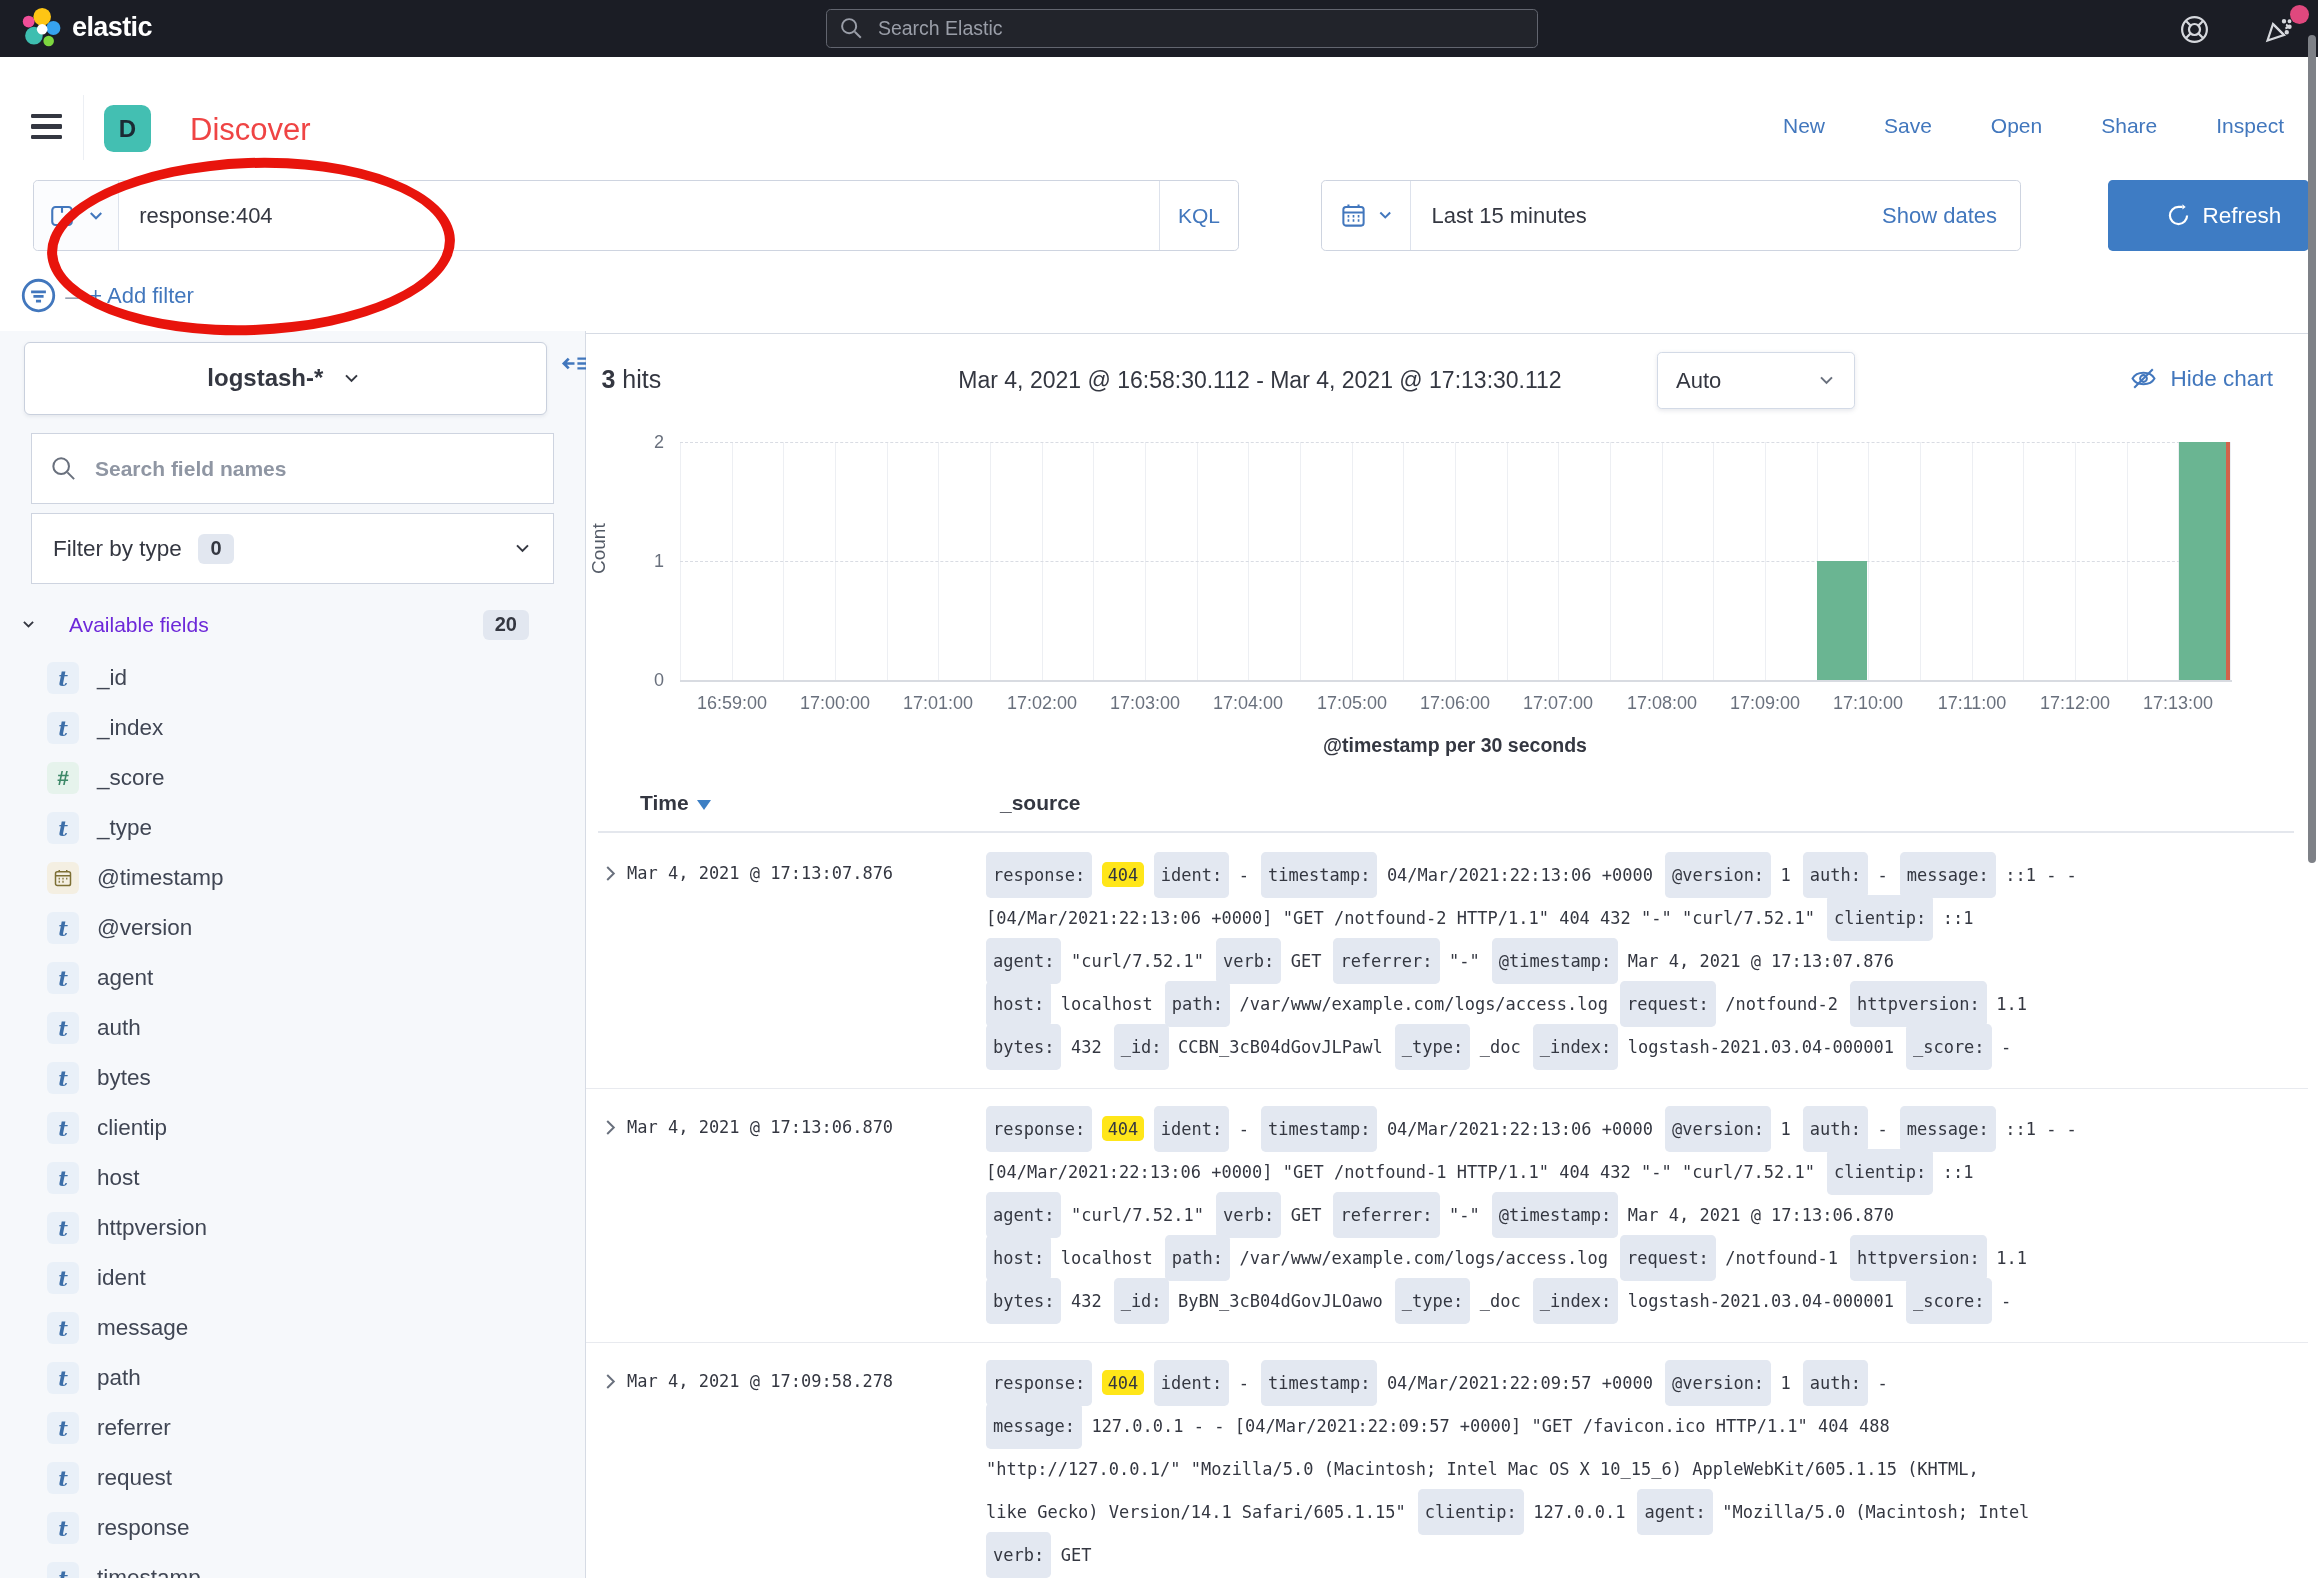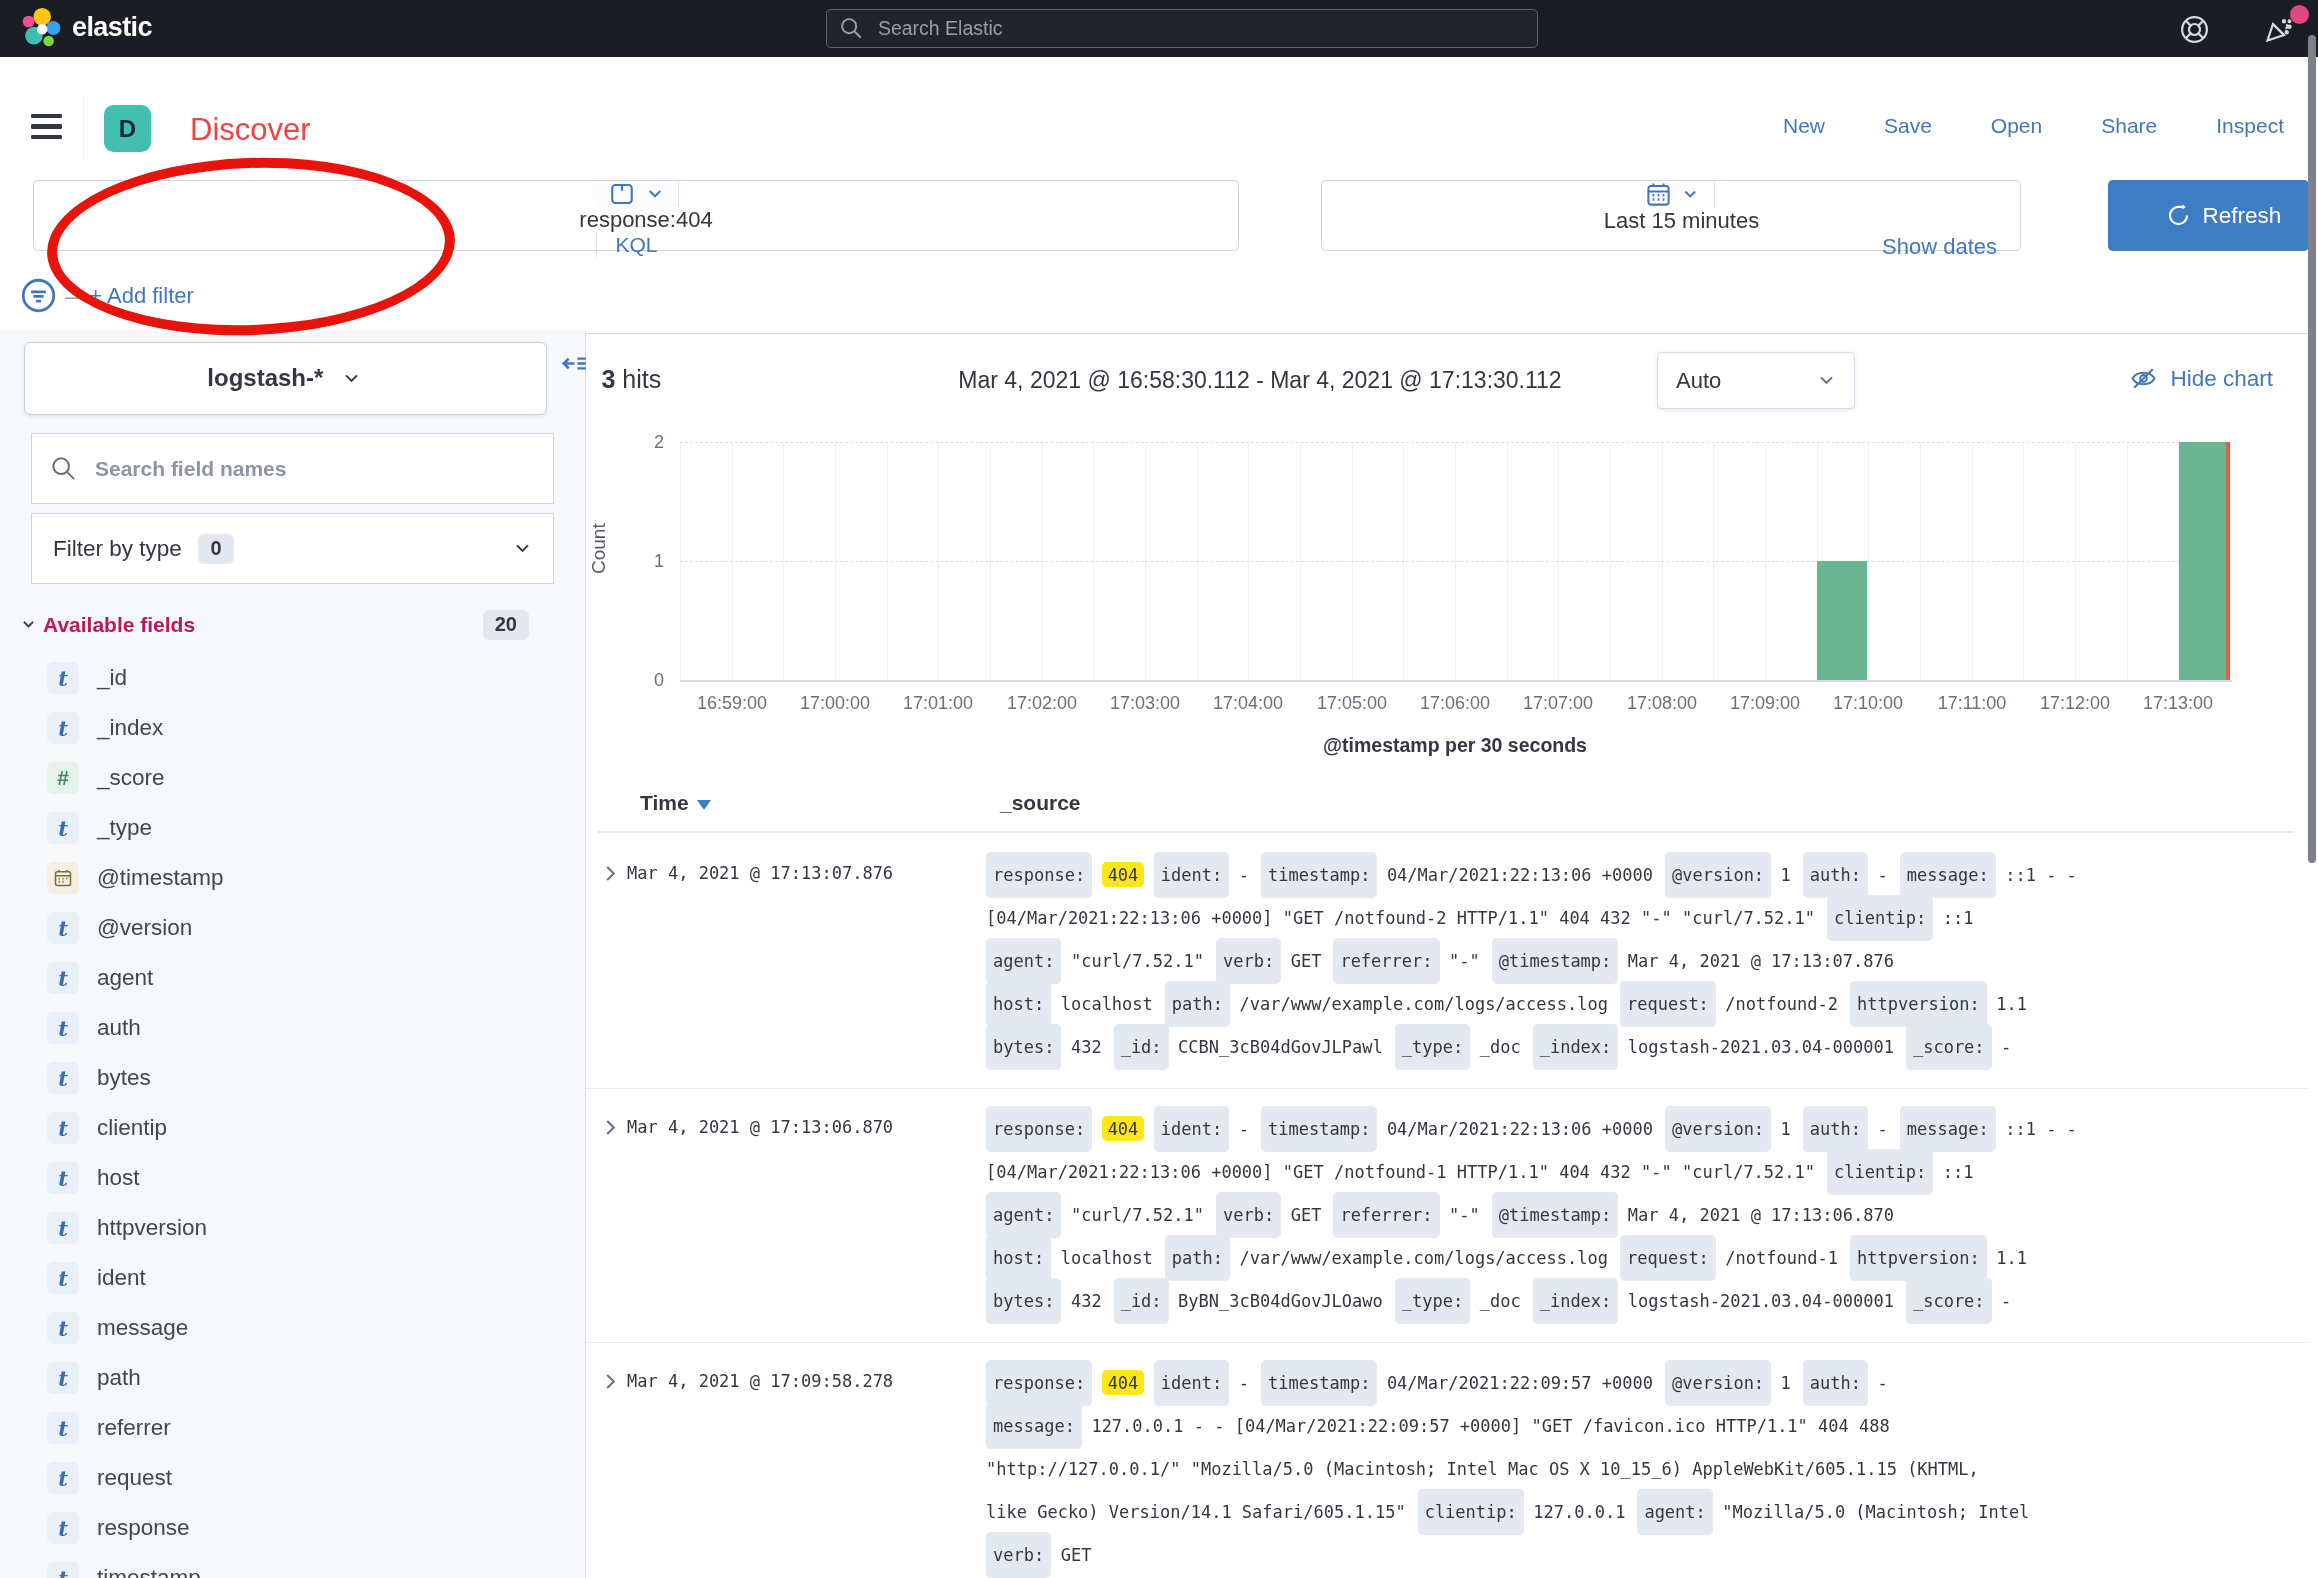--- a/index.html
+++ b/index.html
@@ -20,21 +20,21 @@
   .appbar{position:absolute;left:0;top:57px;width:2319px;height:116px;background:#fff;}
   .hamburger{position:absolute;left:31px;top:114px;width:31px;height:25px;display:flex;flex-direction:column;justify-content:space-between;cursor:pointer;}
   .hamburger i{display:block;height:4.1px;background:#343741;border-radius:1.2px;}
   .vdiv{position:absolute;left:83px;top:95px;width:1.2px;height:65px;background:#eceff4;}
   .app-badge{position:absolute;left:104px;top:105px;width:47px;height:47px;border-radius:9.5px;background:#43bfb2;color:#1b2a34;font-size:24px;font-weight:bold;display:flex;align-items:center;justify-content:center;}
   .page-title{position:absolute;left:190px;top:112px;font-size:31px;color:#ef4444;text-align:center;}
   .top-menu{position:absolute;right:35px;top:114px;display:flex;gap:59px;}
   .top-menu a{font-size:21px;color:#4277bd;text-decoration:none;cursor:pointer;}
 
   
-  .qrow-box{position:absolute;top:180px;height:71px;background:#fff;border:1.2px solid #ced4e0;border-radius:4.7px;display:flex;align-items:center;flex-direction:column;}
+  .qrow-box{position:absolute;top:180px;height:71px;background:#fff;border:1.2px solid #ced4e0;border-radius:4.7px;display:flex;align-items:center;}
   .querybox{left:33px;width:1206px;}
   .q-left{display:flex;align-items:center;height:100%;padding:0 10.6px 0 15.4px;border-right:1.2px solid #dde2ec;background:#fbfcfe;border-radius:4.7px 0 0 4.7px;}
   .q-text{font-size:22px;color:#343741;margin-left:20px;flex:1;}
   .kql{height:100%;display:flex;align-items:center;padding:0 18px;border-left:1.2px solid #dde2ec;font-size:21px;color:#4277bd;cursor:pointer;}
   .datebox{left:1321px;width:700px;}
   .d-left{display:flex;align-items:center;height:100%;padding:0 13px 0 18px;border-right:1.2px solid #dde2ec;cursor:pointer;}
   .d-text{font-size:22px;color:#343741;margin-left:21px;}
   .showdates{margin-left:auto;margin-right:23px;font-size:22px;color:#4277bd;cursor:pointer;}
   .refresh-btn{position:absolute;left:2108px;top:180px;width:201px;height:71px;background:#3e7cc4;border:none;border-radius:4.7px;color:#fff;font-size:22.5px;display:flex;align-items:center;justify-content:center;gap:12px;cursor:pointer;font-family:"Liberation Sans",sans-serif;padding-left:30px;}
 
@@ -53,21 +53,21 @@
   .collapse-btn{position:absolute;left:559px;top:16.6px;cursor:pointer;}
   .fld-search{position:absolute;left:31px;top:102px;width:523px;height:71px;background:#fff;border:1.2px solid #ced4e0;display:flex;align-items:center;font-weight:bold;}
   .fld-search svg{margin-left:19px;}
   .fld-search .ph{margin-left:19px;font-size:21px;color:#8f96a3;}
   .type-filter{position:absolute;left:31px;top:182px;width:523px;height:71px;background:#fff;border:1.2px solid #ced4e0;display:flex;align-items:center;cursor:pointer;}
   .type-filter .lbl{font-size:22.5px;color:#343741;margin-left:21px;}
   .cnt-badge{background:#e2e7f0;border-radius:6px;padding:3.5px 12px;font-size:20px;font-weight:bold;color:#343741;}
   .type-filter .cnt-badge{margin-left:16.6px;}
   .type-filter svg{margin-left:auto;margin-right:18px;}
   .avail-hdr{position:absolute;left:18px;top:273px;width:550px;height:41px;display:flex;align-items:center;cursor:pointer;}
-  .avail-hdr .lbl{font-size:21px;font-weight:bold;color:#be185d;margin-left:4px;}
+  .avail-hdr .lbl{font-size:21px;font-weight:normal;color:#6d28d9;margin-left:30px;}
   .avail-hdr .cnt-badge{margin-left:auto;margin-right:39px;}
   .fields{position:absolute;left:0;top:322px;width:585px;}
   .field-item{height:50px;display:flex;align-items:center;padding-left:47px;cursor:pointer;}
   .fbadge{width:32px;height:32px;border-radius:6px;display:flex;align-items:center;justify-content:center;font-size:21px;flex:0 0 32px;}
   .fb-string{background:#e9f0f8;color:#3c6ea8;font-family:"DejaVu Serif",serif;font-style:italic;font-weight:bold;}
   .fb-number{background:#e6f3ec;color:#3d8868;font-weight:bold;}
   .fb-date{background:#f4efe2;color:#7d6f34;}
   .field-item .fname{margin-left:18px;font-size:22.5px;color:#404654;}
 
   

